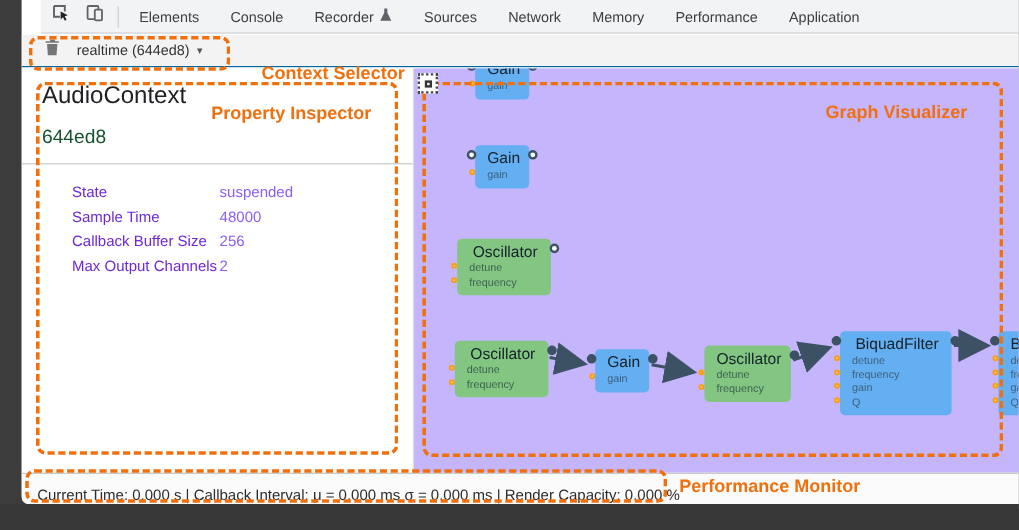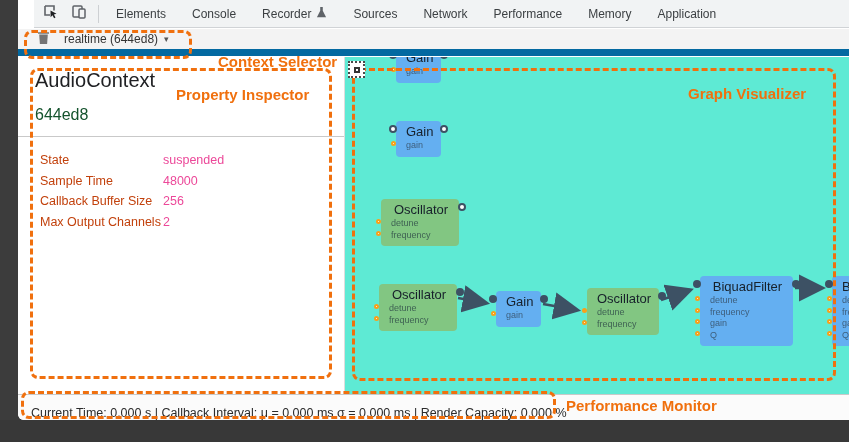--- a/index.html
+++ b/index.html
@@ -15,39 +15,39 @@
             border-bottom:1px solid #d0d3d6; display:flex; align-items:center; }
   .tb-icons { display:flex; align-items:center; padding:0 6px 0 8px; gap:10px; }
   .tb-iconbtn { width:18px; height:18px; display:flex; align-items:center; justify-content:center; cursor:pointer; }
   .tb-sep { width:1px; height:18px; background:#cdd0d3; margin:0 4px; }
   .tab { display:flex; align-items:center; gap:5px; padding:0 13px; height:27px;
          font-size:12px; color:#3c4043; white-space:nowrap; cursor:pointer; }
   .flask { width:11px; height:13px; }
 
   
   .toolbar { position:absolute; left:0; top:29px; right:0; height:27px; background:#f3f3f3;
-             border-bottom:7px solid #0369a1; display:flex; align-items:center; }
+             border-bottom:1px solid #0369a1; display:flex; align-items:center; }
   .trash-btn { width:26px; height:26px; display:flex; align-items:center; justify-content:center; margin-left:12px; cursor:pointer; }
   .ctx-dd { display:flex; align-items:center; gap:6px; font-size:12px; color:#333; padding:4px 8px; cursor:pointer; }
   .ctx-arrow { font-size:9px; color:#555; }
 
   
   .content { position:absolute; left:0; top:57px; right:0; height:337px; display:flex; }
   .left-panel { width:327px; border-right:1px solid #ddd; background:#fff; position:relative; }
   .lp-head { padding:12px 0 0 17px; }
   .lp-title { font-size:20px; color:#202124; }
   .lp-sub { font-size:16px; color:#14532d; margin-top:14px; }
   .lp-divider { border-bottom:1px solid #c9c9c9; margin-top:12px; }
   .lp-table { margin:13px 0 0 22px; font-size:12.5px; }
   .lp-row { display:flex; line-height:20.5px; }
-  .lp-label { width:123px; color:#c2410c; }
-  .lp-value { color:#ec4899; }
-
-  
-  .graph { position:relative; flex:1; background:#5eead4; overflow:hidden; }
+  .lp-label { width:123px; color:#6d28d9;margin-left:20px; }
+  .lp-value { color:#8b5cf6; }
+
+  
+  .graph { position:relative; flex:1; background:#c4b5fd; overflow:hidden; }
   .gnode { position:absolute; border-radius:4px; padding:2px 8px 5px 10px; }
   .gnode.blue { background:#64aff1; }
   .gnode.green { background:#82c682; }
   .gtitle { font-size:13px; line-height:17px; color:#17212b; text-align:center; white-space:nowrap; }
   .prow { position:relative; font-size:9px; line-height:11.5px; color:#3e5f7d; white-space:nowrap; }
   .gnode.green .prow { color:#3f6253; }
   .io { position:absolute; width:8px; height:8px; border:2.5px solid #3d5164; border-radius:50%; background:#fff; }
   .io.in  { left:-7px; top:4px; }
   .io.out { right:-7px; top:4px; }
   .io.filled { background:#3d5164; }
@@ -114,24 +114,24 @@
             <polygon points="4.6,1 7.4,1 7.4,5 11,12.2 1,12.2 4.6,5" fill="#5f6368"></polygon>
           </svg></span>
     </div>
     <div class="tab">
         <span>Sources</span>
       </div>
     <div class="tab">
         <span>Network</span>
       </div>
     <div class="tab">
+        <span>Memory</span>
+      </div>
+    <div class="tab">
         <span>Performance</span>
-      </div>
-    <div class="tab">
-        <span>Memory</span>
       </div>
     <div class="tab">
         <span>Application</span>
       </div>
   </div>
 
   <div class="toolbar">
     <div class="trash-btn">
       <span>
         <svg width="13" height="15" viewBox="0 0 13 15">

